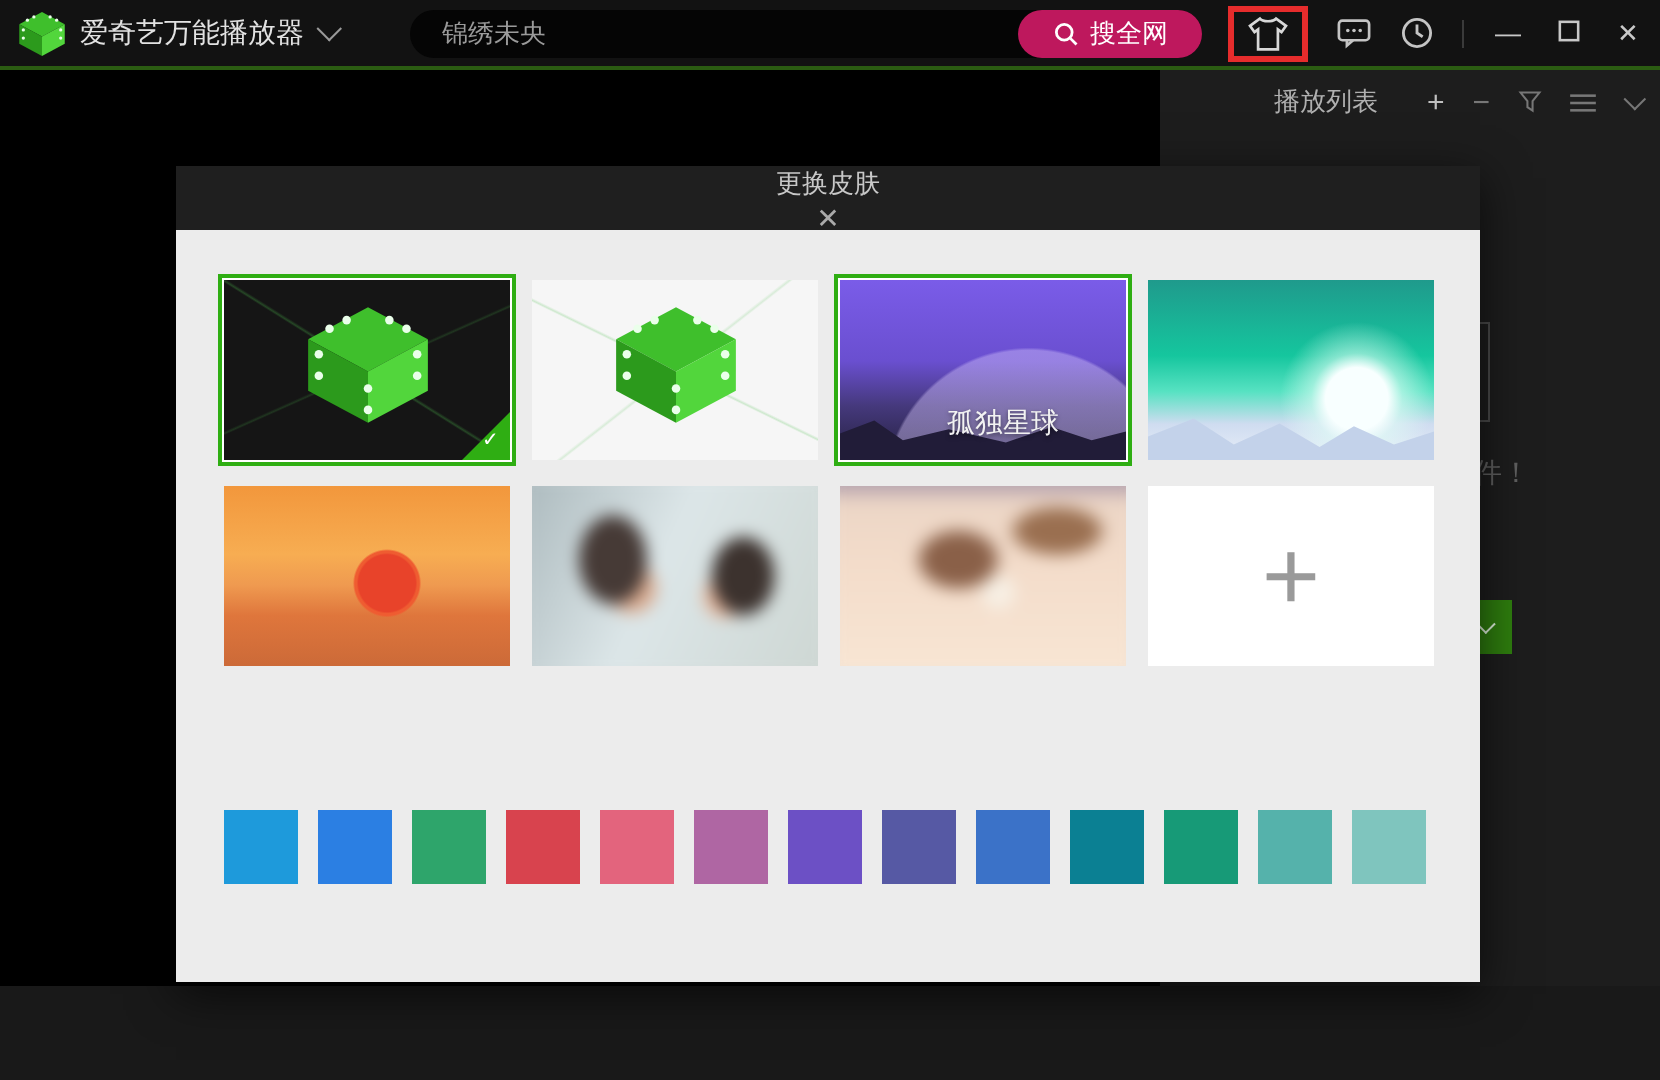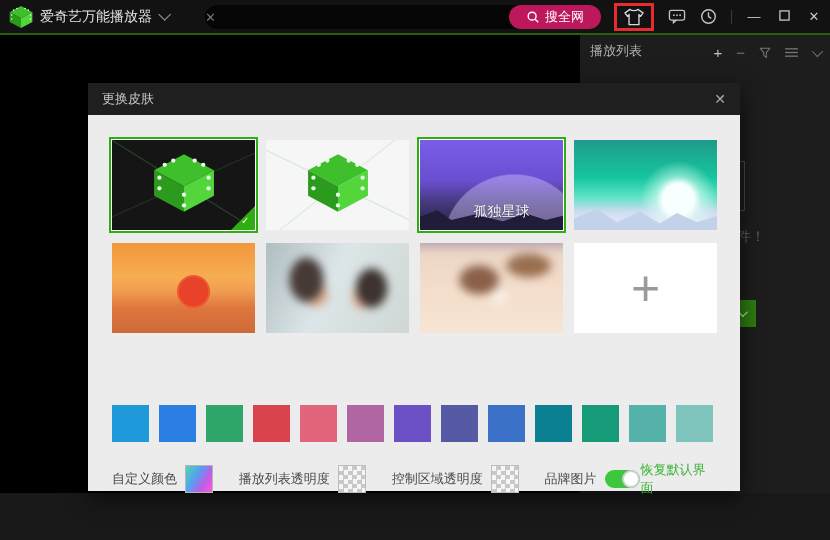--- a/index.html
+++ b/index.html
@@ -17,32 +17,32 @@
   .clear{color:#777;font-size:13px;margin-right:8px;cursor:pointer;}
   .searchbtn{position:absolute;right:0;top:0;height:24px;width:92px;border:none;border-radius:12px;background:#be185d;color:#fff;font-size:13px;display:flex;align-items:center;justify-content:center;gap:5px;cursor:pointer;}
   .tb-icons{position:absolute;right:8px;top:0;height:33px;display:flex;align-items:center;gap:14px;}
   .tb-ic{display:flex;align-items:center;justify-content:center;color:#c8c8c8;}
   .hl{border:3px solid #e62c2c;padding:2px 6px;display:flex;align-items:center;justify-content:center;}
   .sep{width:1px;height:14px;background:#3a3a3a;}
   .wbtn{color:#c8c8c8;font-size:13px;width:16px;text-align:center;cursor:pointer;}
 
   
   .playlist{position:absolute;left:580px;top:35px;width:250px;height:458px;background:#1d1d1d;z-index:1;}
-  .pl-head{display:flex;align-items:flex-end;padding:7px 10px 0 10px;}
+  .pl-head{display:flex;align-items:center;padding:7px 10px 0 10px;margin-left:47px;}
   .pl-title{color:#b0b0b0;font-size:13px;flex:1;}
   .pl-tools{display:flex;align-items:center;gap:14px;color:#777;}
   .pl-glyph{font-size:15px;line-height:1;}
   .pl-box{position:absolute;left:60px;top:126px;width:105px;height:50px;border:1px solid #4a4a4a;}
   .pl-partial{position:absolute;left:157px;top:193px;color:#5f5f5f;font-size:14px;}
   .pl-greenbtn{position:absolute;left:110px;top:265px;width:66px;height:27px;background:#2e7d0e;display:flex;align-items:center;justify-content:flex-end;padding-right:11px;cursor:pointer;}
   .pl-greenbtn .chv{width:7px;height:7px;border-right:1.5px solid #dff0dc;border-bottom:1.5px solid #dff0dc;transform:rotate(45deg) translateY(-2px);}
 
   
   .dialog{position:absolute;left:88px;top:83px;width:652px;height:408px;z-index:10;box-shadow:0 6px 22px rgba(0,0,0,.65);}
-  .dlg-head{height:32px;background:#1f1f1f;display:flex;align-items:center;padding:0 14px;}
+  .dlg-head{height:32px;background:#1f1f1f;display:flex;align-items:center;padding:0 14px;flex-direction:column;}
   .dlg-title{color:#c8c8c8;font-size:13px;flex:1;}
   .dlg-close{color:#aaa;font-size:14px;cursor:pointer;}
   .dlg-body{position:relative;height:376px;background:#ececec;}
   .skin-grid{position:absolute;left:24px;top:25px;display:grid;grid-template-columns:repeat(4,143px);grid-auto-rows:90px;column-gap:11px;row-gap:13px;}
   .tile{position:relative;width:143px;height:90px;overflow:hidden;cursor:pointer;background:#ddd;}
   .tile.sel{box-shadow:0 0 0 1px #fff,0 0 0 3px #2fae13;}
   .cube{position:absolute;left:50%;top:50%;transform:translate(-50%,-50%);}
   .tile-dark-logo{background:
     linear-gradient(32deg,transparent 49.4%,rgba(80,200,80,.28) 50%,transparent 50.8%),
     linear-gradient(-24deg,transparent 49.4%,rgba(80,200,80,.18) 50%,transparent 50.8%),
@@ -114,20 +114,21 @@
             <circle cx="9" cy="34" r="2"></circle>
             <circle cx="55" cy="24" r="2"></circle>
             <circle cx="55" cy="34" r="2"></circle>
           </g>
       </svg>
     </span>
     <span class="apptitle">爱奇艺万能播放器</span>
     <span class="title-chev"></span>
 
     <div class="searchbar">
+      <span class="search-value">锦绣未央</span>
       <span class="clear">✕</span>
       <button class="searchbtn">
         <span style="display:flex;">
           <svg width="14" height="14" viewBox="0 0 16 16">
               <circle cx="7" cy="7" r="4.5" fill="none" stroke="#fff" stroke-width="1.6"></circle>
               <line x1="10.5" y1="10.5" x2="14" y2="14" stroke="#fff" stroke-width="1.6"></line>
             </svg>
         </span>
         <span>搜全网</span>
       </button>
@@ -265,33 +266,20 @@
           <div class="swatch" style="background: rgb(227, 100, 125);"></div>
           <div class="swatch" style="background: rgb(175, 102, 163);"></div>
           <div class="swatch" style="background: rgb(108, 80, 197);"></div>
           <div class="swatch" style="background: rgb(86, 89, 164);"></div>
           <div class="swatch" style="background: rgb(59, 114, 200);"></div>
           <div class="swatch" style="background: rgb(11, 128, 147);"></div>
           <div class="swatch" style="background: rgb(23, 154, 119);"></div>
           <div class="swatch" style="background: rgb(85, 178, 171);"></div>
           <div class="swatch" style="background: rgb(127, 197, 190);"></div>
         </div>
-      <div class="settings-row">
-        <span class="set-label">自定义颜色</span>
-        <span class="picker"></span>
-        <span class="set-label">播放列表透明度</span>
-        <span class="checker"></span>
-        <span class="set-label">控制区域透明度</span>
-        <span class="checker"></span>
-        <span class="set-label">品牌图片</span>
-        <span class="toggle">
-            <span class="knob"></span>
-          </span>
-        <span class="restore">恢复默认界面</span>
-      </div>
     </div>
   </div>
 
   <div class="ctrlbar">
     
     
     
 
     
     

